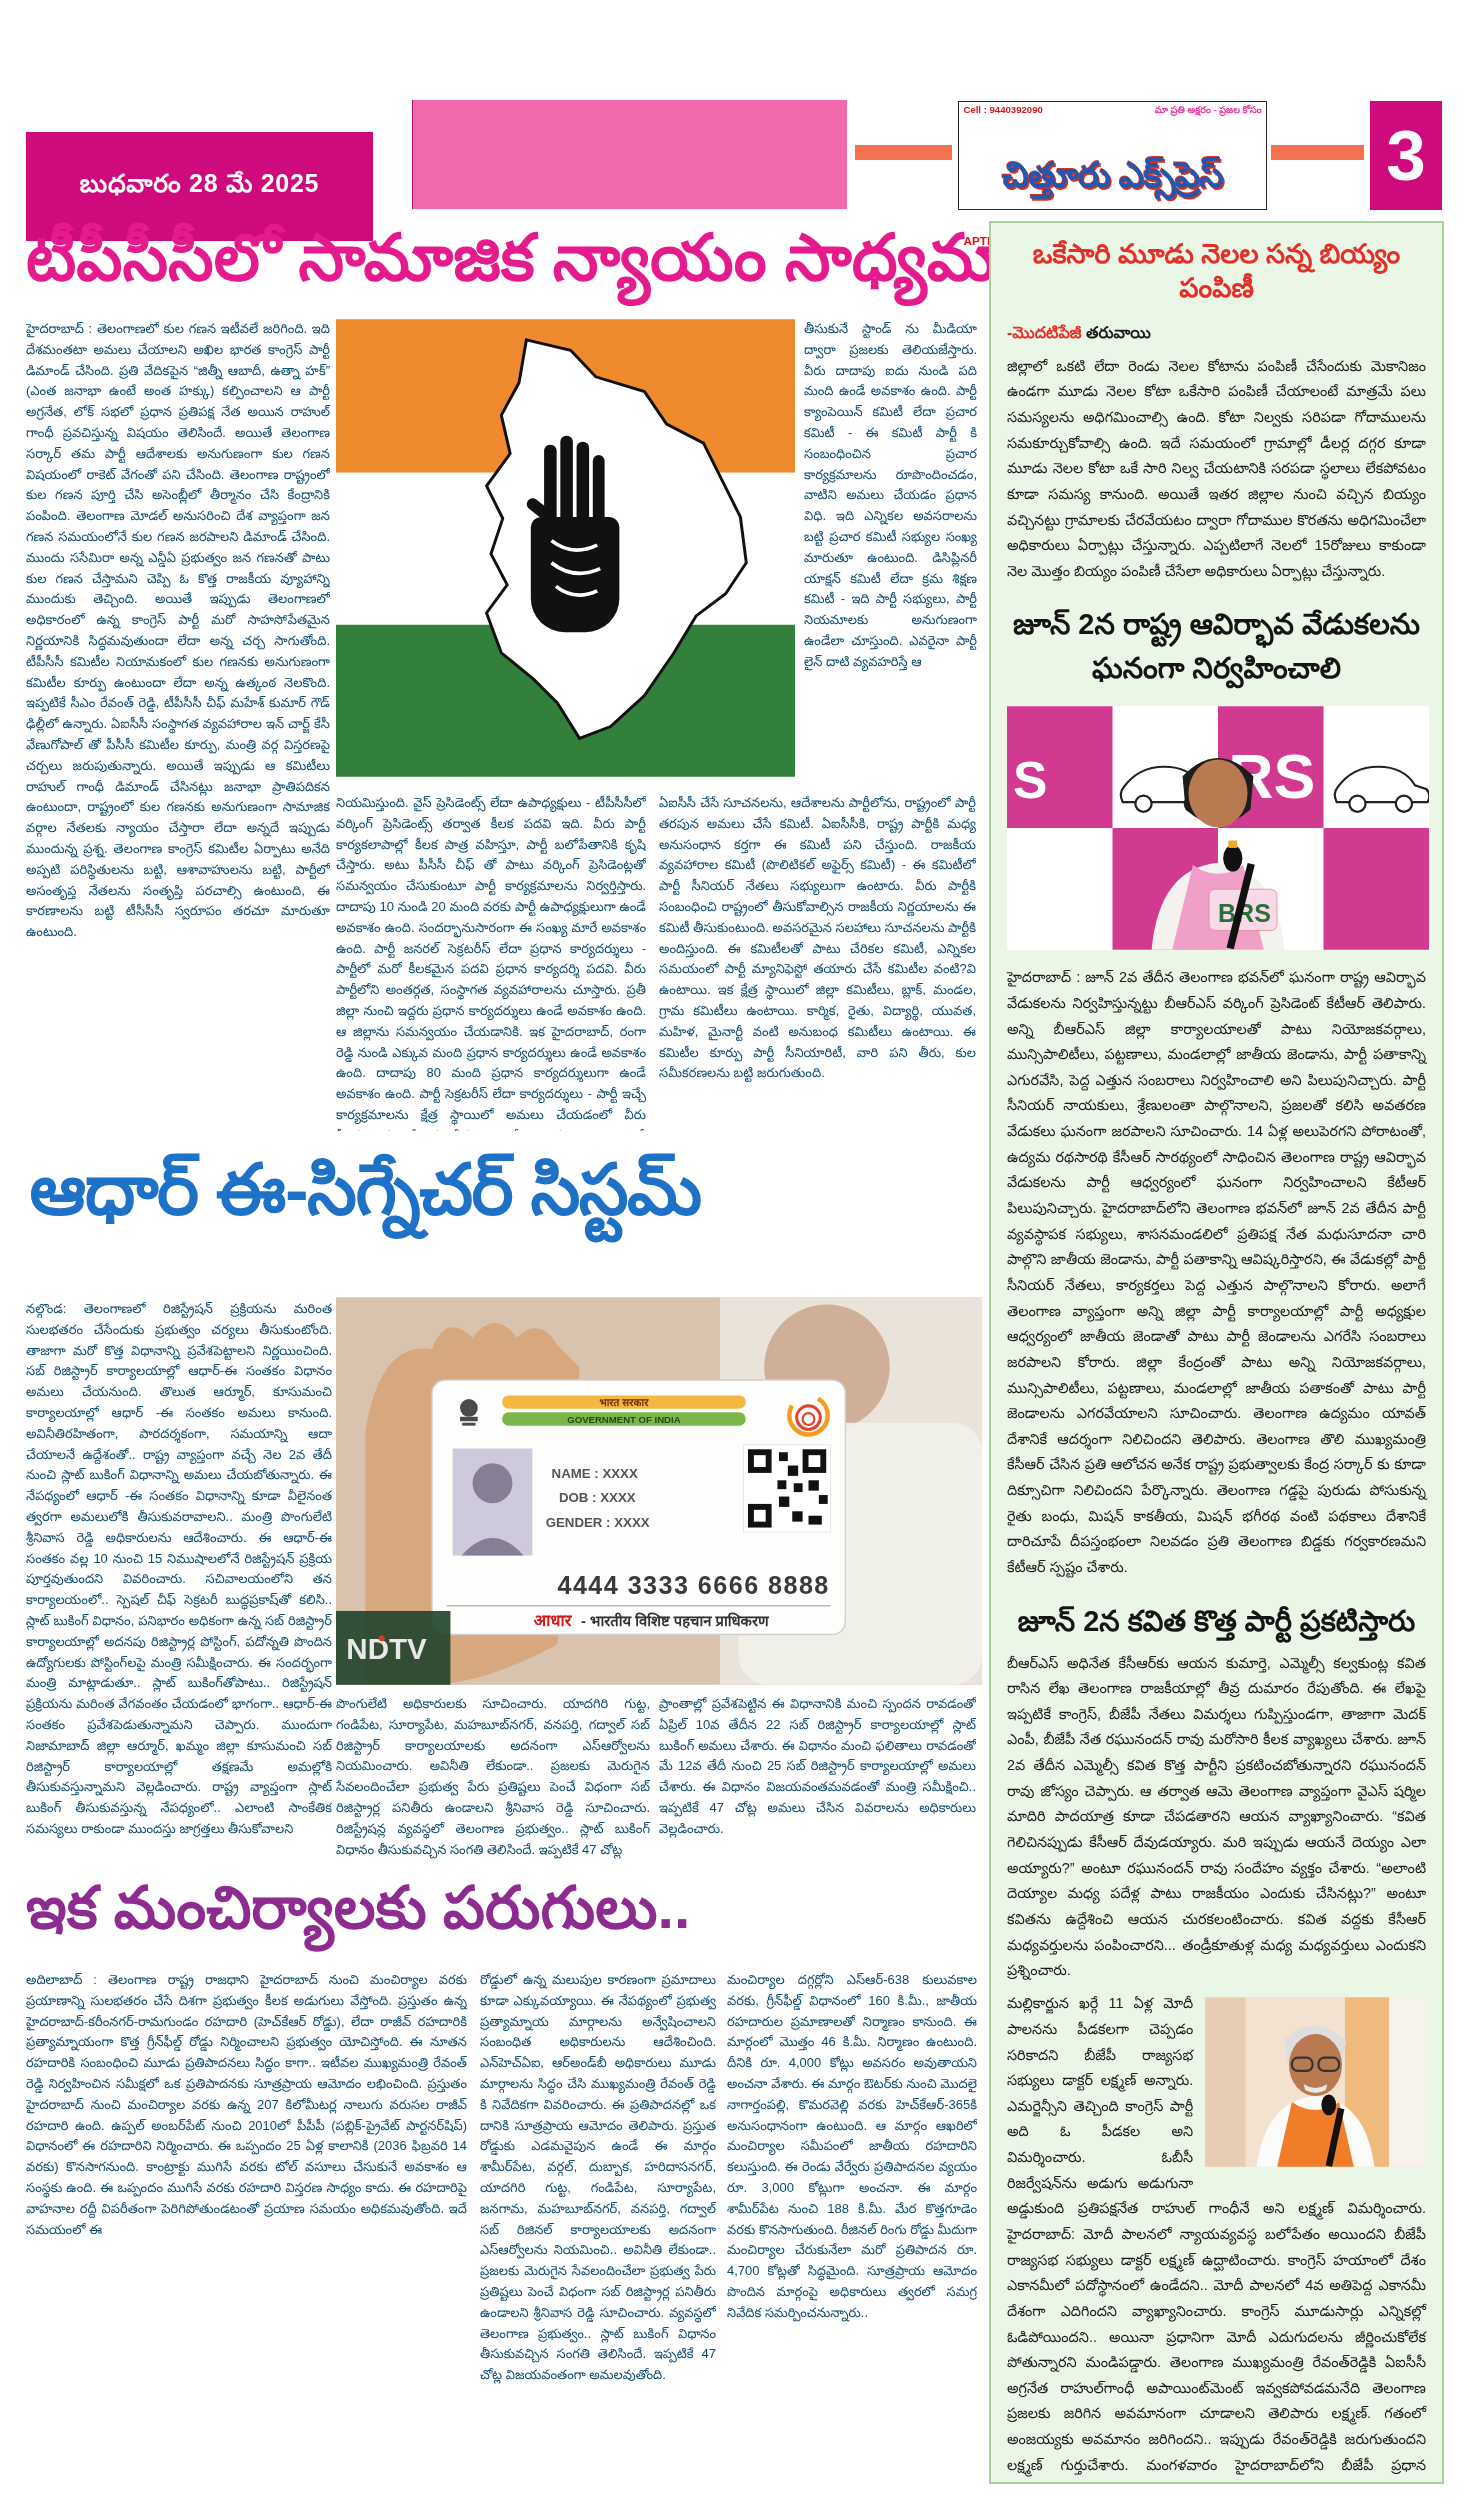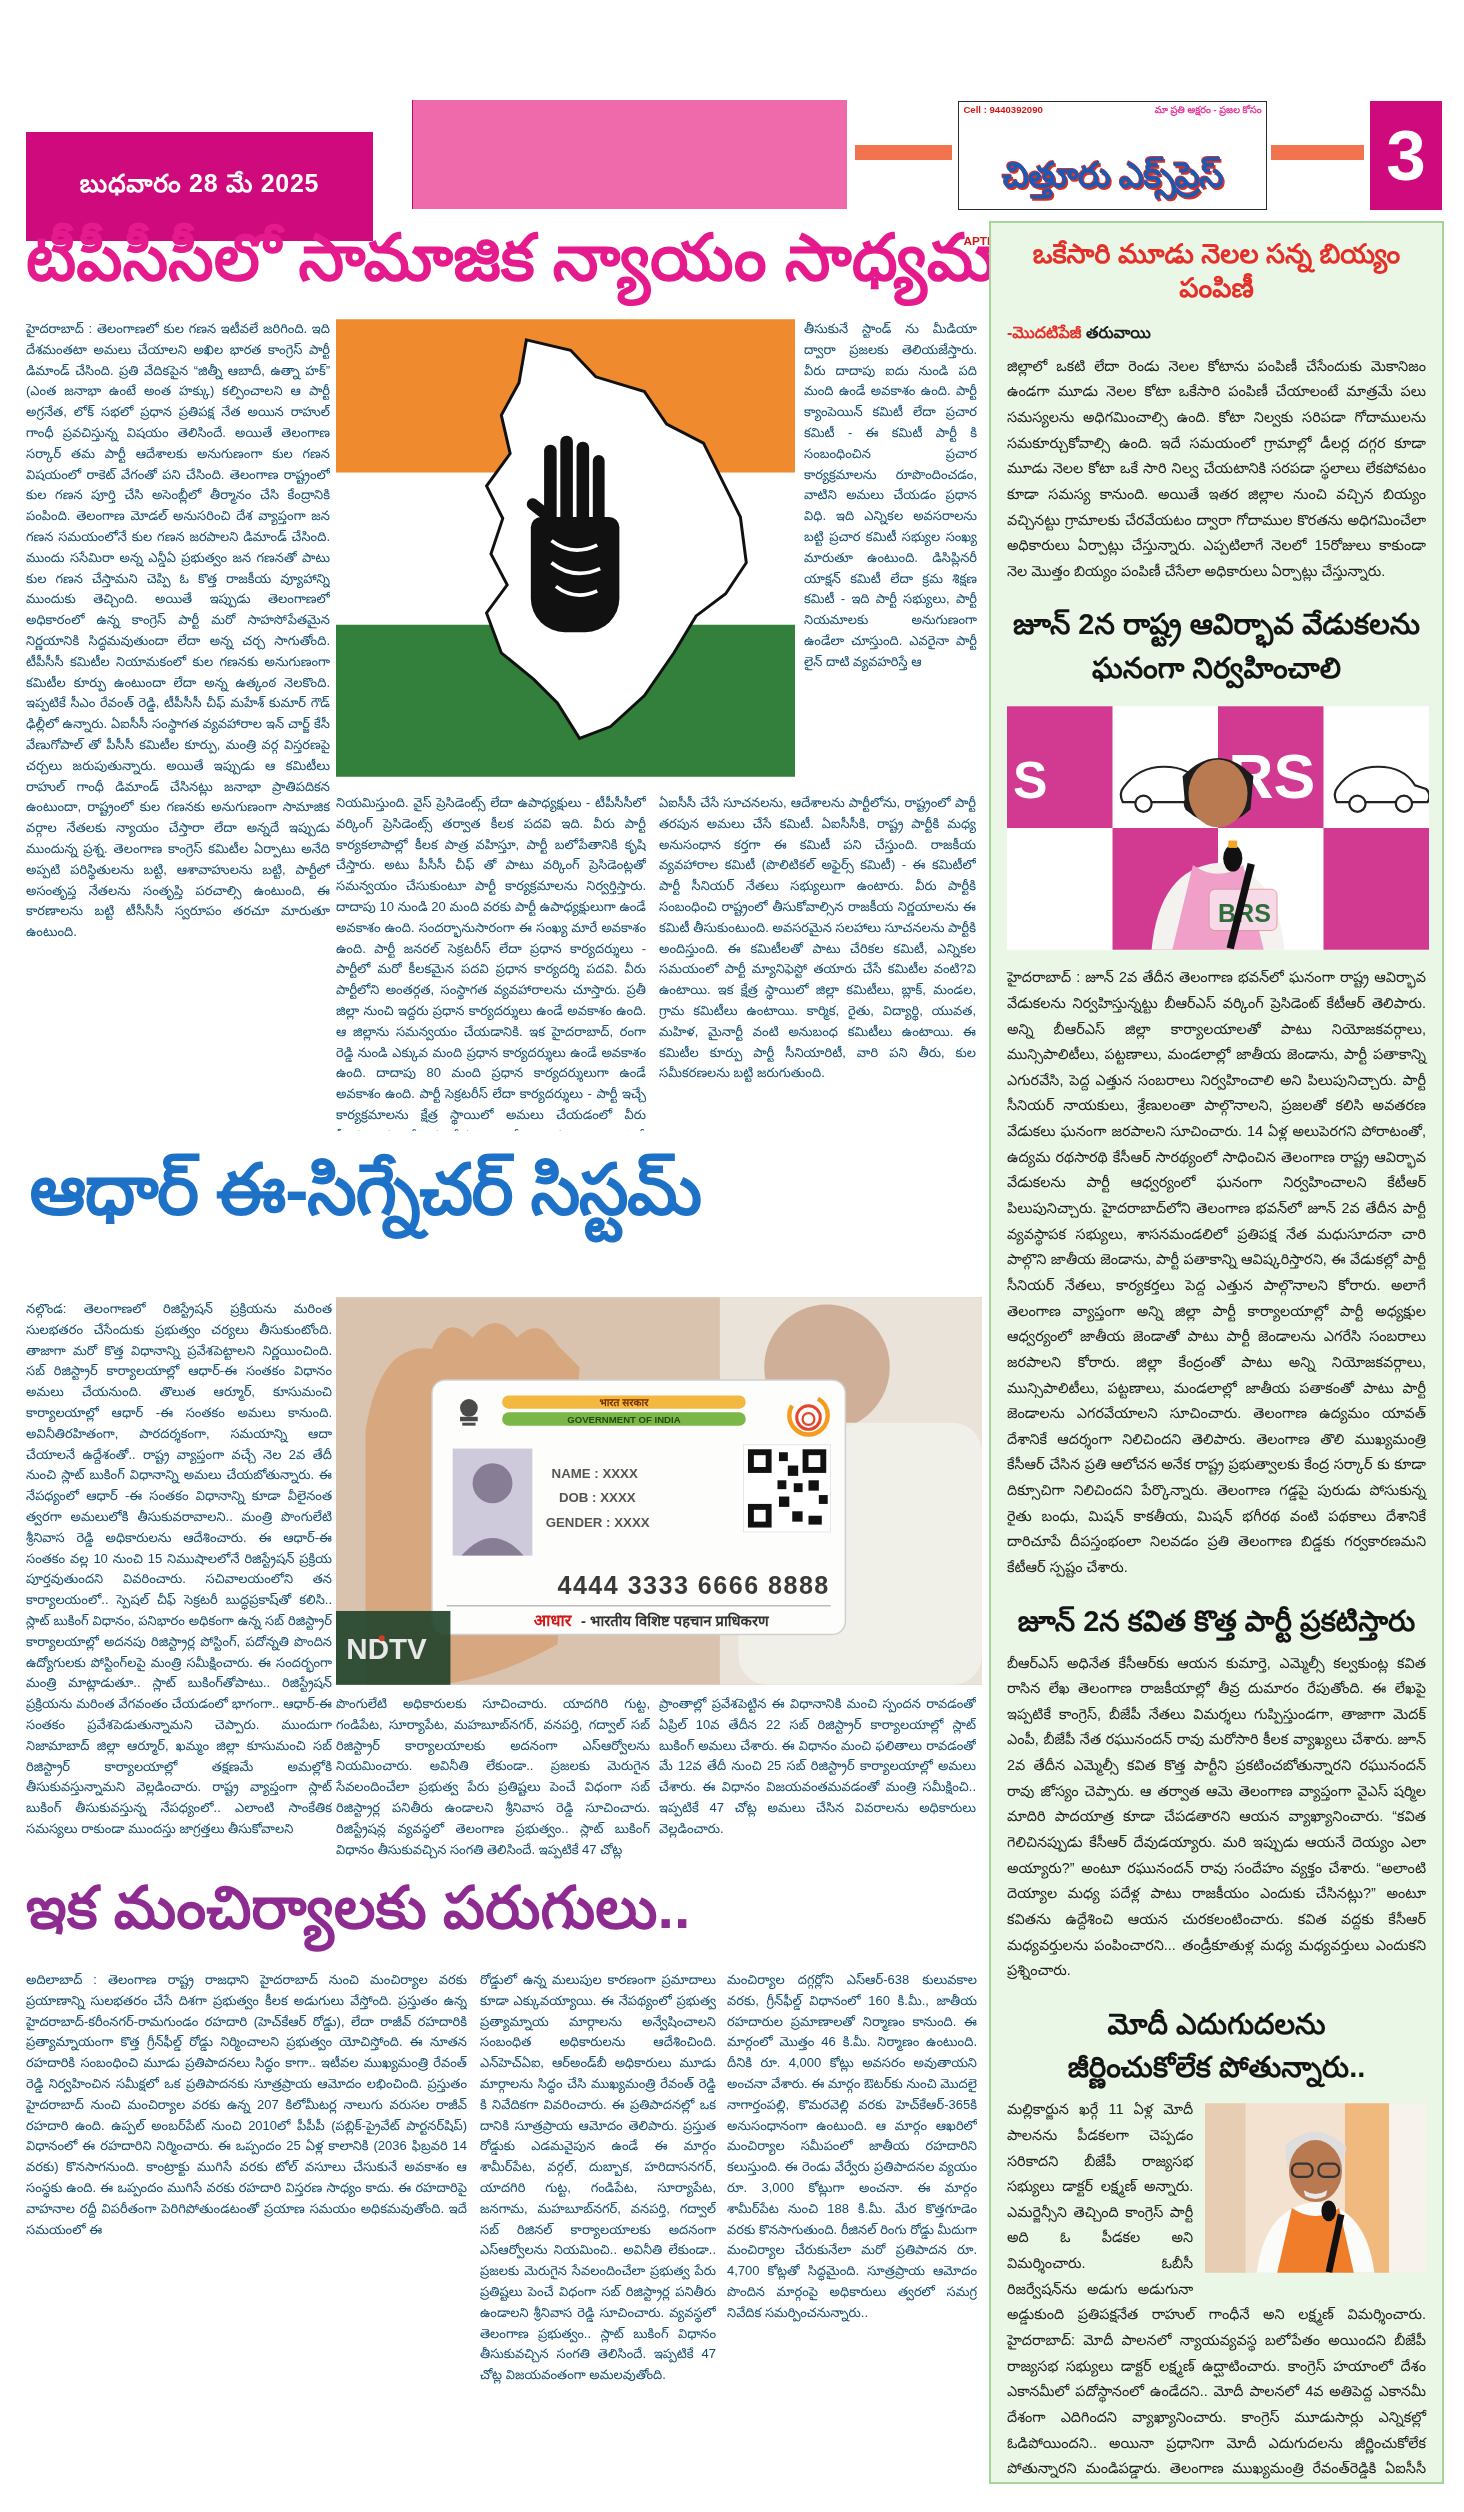--- a/index.html
+++ b/index.html
@@ -235,24 +235,20 @@
           <rect x="300" y="182" width="12" height="10" fill="#f5a623"></rect>
         </g>
       </svg>
     </div>
 
     <div class="body">హైదరాబాద్ : జూన్ 2వ తేదీన తెలంగాణ భవన్‌లో ఘనంగా రాష్ట్ర ఆవిర్భావ వేడుకలను నిర్వహిస్తున్నట్టు బీఆర్ఎస్ వర్కింగ్ ప్రెసిడెంట్ కేటీఆర్ తెలిపారు. అన్ని బీఆర్ఎస్ జిల్లా కార్యాలయాలతో పాటు నియోజకవర్గాలు, మున్సిపాలిటీలు, పట్టణాలు, మండలాల్లో జాతీయ జెండాను, పార్టీ పతాకాన్ని ఎగురవేసి, పెద్ద ఎత్తున సంబరాలు నిర్వహించాలి అని పిలుపునిచ్చారు. పార్టీ సీనియర్ నాయకులు, శ్రేణులంతా పాల్గొనాలని, ప్రజలతో కలిసి అవతరణ వేడుకలు ఘనంగా జరపాలని సూచించారు. 14 ఏళ్ల అలుపెరగని పోరాటంతో, ఉద్యమ రథసారథి కేసీఆర్ సారథ్యంలో సాధించిన తెలంగాణ రాష్ట్ర ఆవిర్భావ వేడుకలను పార్టీ ఆధ్వర్యంలో ఘనంగా నిర్వహించాలని కేటీఆర్ పిలుపునిచ్చారు. హైదరాబాద్‌లోని తెలంగాణ భవన్‌లో జూన్ 2వ తేదీన పార్టీ వ్యవస్థాపక సభ్యులు, శాసనమండలిలో ప్రతిపక్ష నేత మధుసూదనా చారి పాల్గొని జాతీయ జెండాను, పార్టీ పతాకాన్ని ఆవిష్కరిస్తారని, ఈ వేడుకల్లో పార్టీ సీనియర్ నేతలు, కార్యకర్తలు పెద్ద ఎత్తున పాల్గొనాలని కోరారు. అలాగే తెలంగాణ వ్యాప్తంగా అన్ని జిల్లా పార్టీ కార్యాలయాల్లో పార్టీ అధ్యక్షుల ఆధ్వర్యంలో జాతీయ జెండాతో పాటు పార్టీ జెండాలను ఎగరేసి సంబరాలు జరపాలని కోరారు. జిల్లా కేంద్రంతో పాటు అన్ని నియోజకవర్గాలు, మున్సిపాలిటీలు, పట్టణాలు, మండలాల్లో జాతీయ పతాకంతో పాటు పార్టీ జెండాలను ఎగరవేయాలని సూచించారు. తెలంగాణ ఉద్యమం యావత్ దేశానికే ఆదర్శంగా నిలిచిందని తెలిపారు. తెలంగాణ తొలి ముఖ్యమంత్రి కేసీఆర్ చేసిన ప్రతి ఆలోచన అనేక రాష్ట్ర ప్రభుత్వాలకు కేంద్ర సర్కార్ కు కూడా దిక్సూచిగా నిలిచిందని పేర్కొన్నారు. తెలంగాణ గడ్డపై పురుడు పోసుకున్న రైతు బంధు, మిషన్ కాకతీయ, మిషన్ భగీరథ వంటి పథకాలు దేశానికే దారిచూపే దీపస్తంభంలా నిలవడం ప్రతి తెలంగాణ బిడ్డకు గర్వకారణమని కేటీఆర్ స్పష్టం చేశారు.</div>
 
     <div class="head-black">జూన్ 2న కవిత కొత్త పార్టీ ప్రకటిస్తారు</div>
     <div class="body">బీఆర్ఎస్ అధినేత కేసీఆర్‌కు ఆయన కుమార్తె, ఎమ్మెల్సీ కల్వకుంట్ల కవిత రాసిన లేఖ తెలంగాణ రాజకీయాల్లో తీవ్ర దుమారం రేపుతోంది. ఈ లేఖపై ఇప్పటికే కాంగ్రెస్, బీజేపీ నేతలు విమర్శలు గుప్పిస్తుండగా, తాజాగా మెదక్ ఎంపీ, బీజేపీ నేత రఘునందన్ రావు మరోసారి కీలక వ్యాఖ్యలు చేశారు. జూన్ 2వ తేదీన ఎమ్మెల్సీ కవిత కొత్త పార్టీని ప్రకటించబోతున్నారని రఘునందన్ రావు జోస్యం చెప్పారు. ఆ తర్వాత ఆమె తెలంగాణ వ్యాప్తంగా వైఎస్ షర్మిల మాదిరి పాదయాత్ర కూడా చేపడతారని ఆయన వ్యాఖ్యానించారు. “కవిత గెలిచినప్పుడు కేసీఆర్ దేవుడయ్యారు. మరి ఇప్పుడు ఆయనే దెయ్యం ఎలా అయ్యారు?” అంటూ రఘునందన్ రావు సందేహం వ్యక్తం చేశారు. “అలాంటి దెయ్యాల మధ్య పదేళ్ల పాటు రాజకీయం ఎందుకు చేసినట్లు?” అంటూ కవితను ఉద్దేశించి ఆయన చురకలంటించారు. కవిత వద్దకు కేసీఆర్ మధ్యవర్తులను పంపించారని... తండ్రీకూతుళ్ల మధ్య మధ్యవర్తులు ఎందుకని ప్రశ్నించారు.</div>
 
-    <div class="head-black">
-      <div>మోదీ ఎదుగుదలను</div>
-      <div>జీర్ణించుకోలేక పోతున్నారు..</div>
-    </div>
 
     <div class="body">
       <span class="modi-photo">
         <svg width="221" height="170" viewBox="0 0 300 230">
           <rect width="300" height="230" fill="#f3e2d0"></rect>
           <rect x="190" y="0" width="60" height="230" fill="#efb06a" opacity="0.8"></rect>
           <rect x="250" y="0" width="50" height="230" fill="#f7f3ec"></rect>
           <rect x="0" y="0" width="55" height="230" fill="#e7cdb2"></rect>
           <g>
             <path d="M108 58 q42 -40 84 2 l-6 28 q-38 -18 -74 0 z" fill="#dedede"></path>

